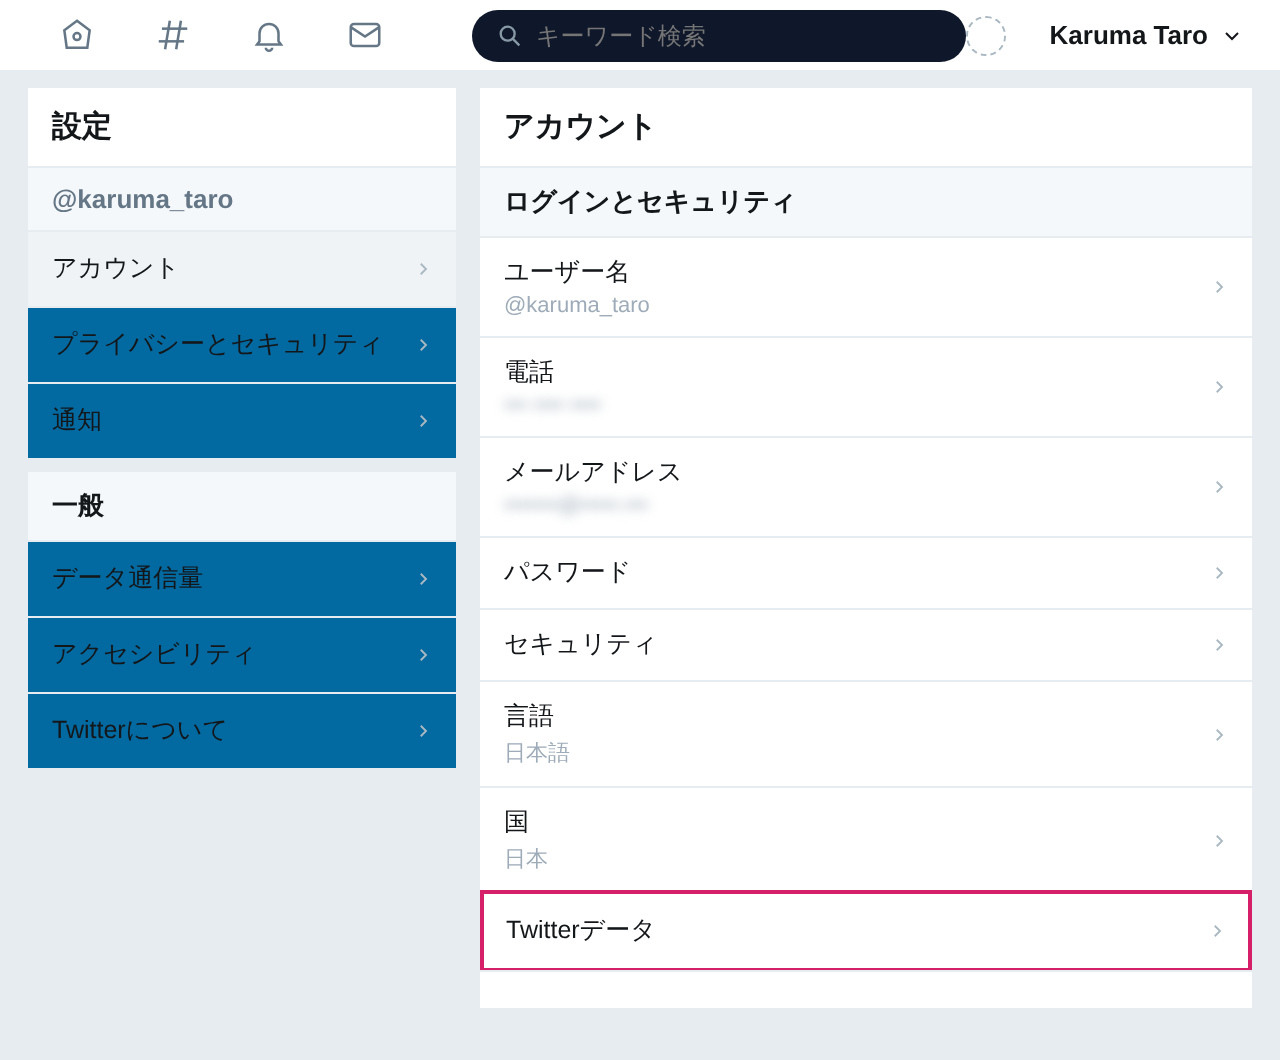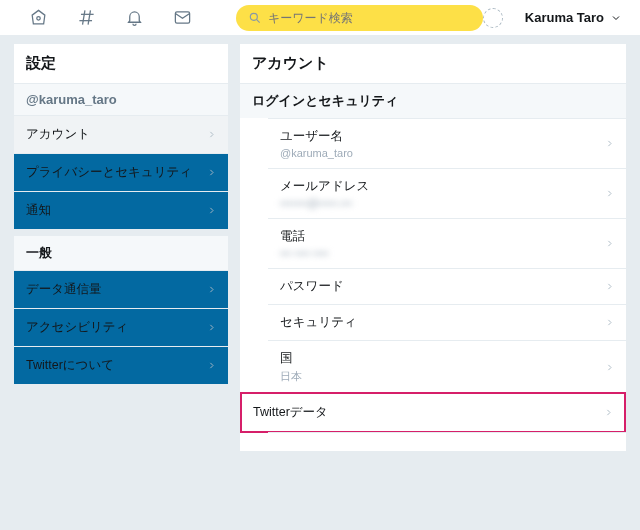--- a/index.html
+++ b/index.html
@@ -18,21 +18,21 @@
     display: flex;
     align-items: center;
     padding: 0 12px;
     border-bottom: 1px solid #e6ecf0;
   }
   .nav-icons { display: flex; gap: 28px; align-items: center; padding-left: 16px; }
   .nav-icons .icon { width: 20px; height: 20px; display: flex; align-items: center; justify-content: center; color: #657786; cursor: pointer; }
   .spacer { flex: 0 0 34px; }
   .search {
     flex: 1;
-    background: #fde047;
+    background: #0f172a;
     border-radius: 16px;
     height: 26px;
     display: flex;
     align-items: center;
     padding: 0 12px;
     max-width: 255px;
     margin-left: 10px;
   }
   .search input {
     border: none; background: transparent; outline: none;
@@ -87,21 +87,20 @@
   .menu-item.active { background: #f0f3f5; }
   .chev { color: #aab8c2; }
   .row {
     display: flex;
     align-items: center;
     justify-content: space-between;
     padding: 9px 12px;
     border-top: 1px solid #e6ecf0;
     background: #fff;
     cursor: pointer;
-    margin-left: 28px;
   }
   .row .lbl { font-size: 12.5px; color: #14171a; }
   .row .sub { font-size: 11px; color: #9eabb8; margin-top: 2px; }
   .row.highlight {
     border: 2px solid #d61f69;
     margin: -1px 0;
     padding: 10px 11px;
   }
   .blur { filter: blur(3px); color: #b8c2cc; }
   svg { display: block; }
@@ -216,54 +215,63 @@
             <div>
               <div class="lbl">ユーザー名</div>
               <div class="sub">@karuma_taro</div>
             </div>
             <svg class="chev" width="9" height="13" viewBox="0 0 24 24" fill="none" stroke="#aab8c2" stroke-width="2.5">
               <path d="M9 5 L16 12 L9 19"></path>
             </svg>
           </div>
           <div class="row">
             <div>
+              <div class="lbl">電話</div>
+              <div class="sub blur">••• •••• ••••</div>
+            </div>
+            <svg class="chev" width="9" height="13" viewBox="0 0 24 24" fill="none" stroke="#aab8c2" stroke-width="2.5">
+              <path d="M9 5 L16 12 L9 19"></path>
+            </svg>
+          </div>
+          <div class="row">
+            <div>
               <div class="lbl">メールアドレス</div>
               <div class="sub blur">•••••••@•••••.•••</div>
             </div>
             <svg class="chev" width="9" height="13" viewBox="0 0 24 24" fill="none" stroke="#aab8c2" stroke-width="2.5">
               <path d="M9 5 L16 12 L9 19"></path>
             </svg>
           </div>
           <div class="row">
             <div>
-              <div class="lbl">電話</div>
-              <div class="sub blur">••• •••• ••••</div>
-            </div>
-            <svg class="chev" width="9" height="13" viewBox="0 0 24 24" fill="none" stroke="#aab8c2" stroke-width="2.5">
-              <path d="M9 5 L16 12 L9 19"></path>
-            </svg>
-          </div>
-          <div class="row">
-            <div>
               <div class="lbl">パスワード</div>
             </div>
             <svg class="chev" width="9" height="13" viewBox="0 0 24 24" fill="none" stroke="#aab8c2" stroke-width="2.5">
               <path d="M9 5 L16 12 L9 19"></path>
             </svg>
           </div>
           <div class="row">
             <div>
               <div class="lbl">セキュリティ</div>
             </div>
             <svg class="chev" width="9" height="13" viewBox="0 0 24 24" fill="none" stroke="#aab8c2" stroke-width="2.5">
               <path d="M9 5 L16 12 L9 19"></path>
             </svg>
           </div>
         </div>
       <div id="mn-s2">
+          <div class="row">
+            <div>
+              <div class="lbl">言語</div>
+              <div class="sub">日本語</div>
+            </div>
+            <svg class="chev" width="9" height="13" viewBox="0 0 24 24" fill="none" stroke="#aab8c2" stroke-width="2.5">
+              <path d="M9 5 L16 12 L9 19"></path>
+            </svg>
+          </div>
           <div class="row">
             <div>
               <div class="lbl">国</div>
               <div class="sub">日本</div>
             </div>
             <svg class="chev" width="9" height="13" viewBox="0 0 24 24" fill="none" stroke="#aab8c2" stroke-width="2.5">
               <path d="M9 5 L16 12 L9 19"></path>
             </svg>
           </div>
           <div class="row highlight">

